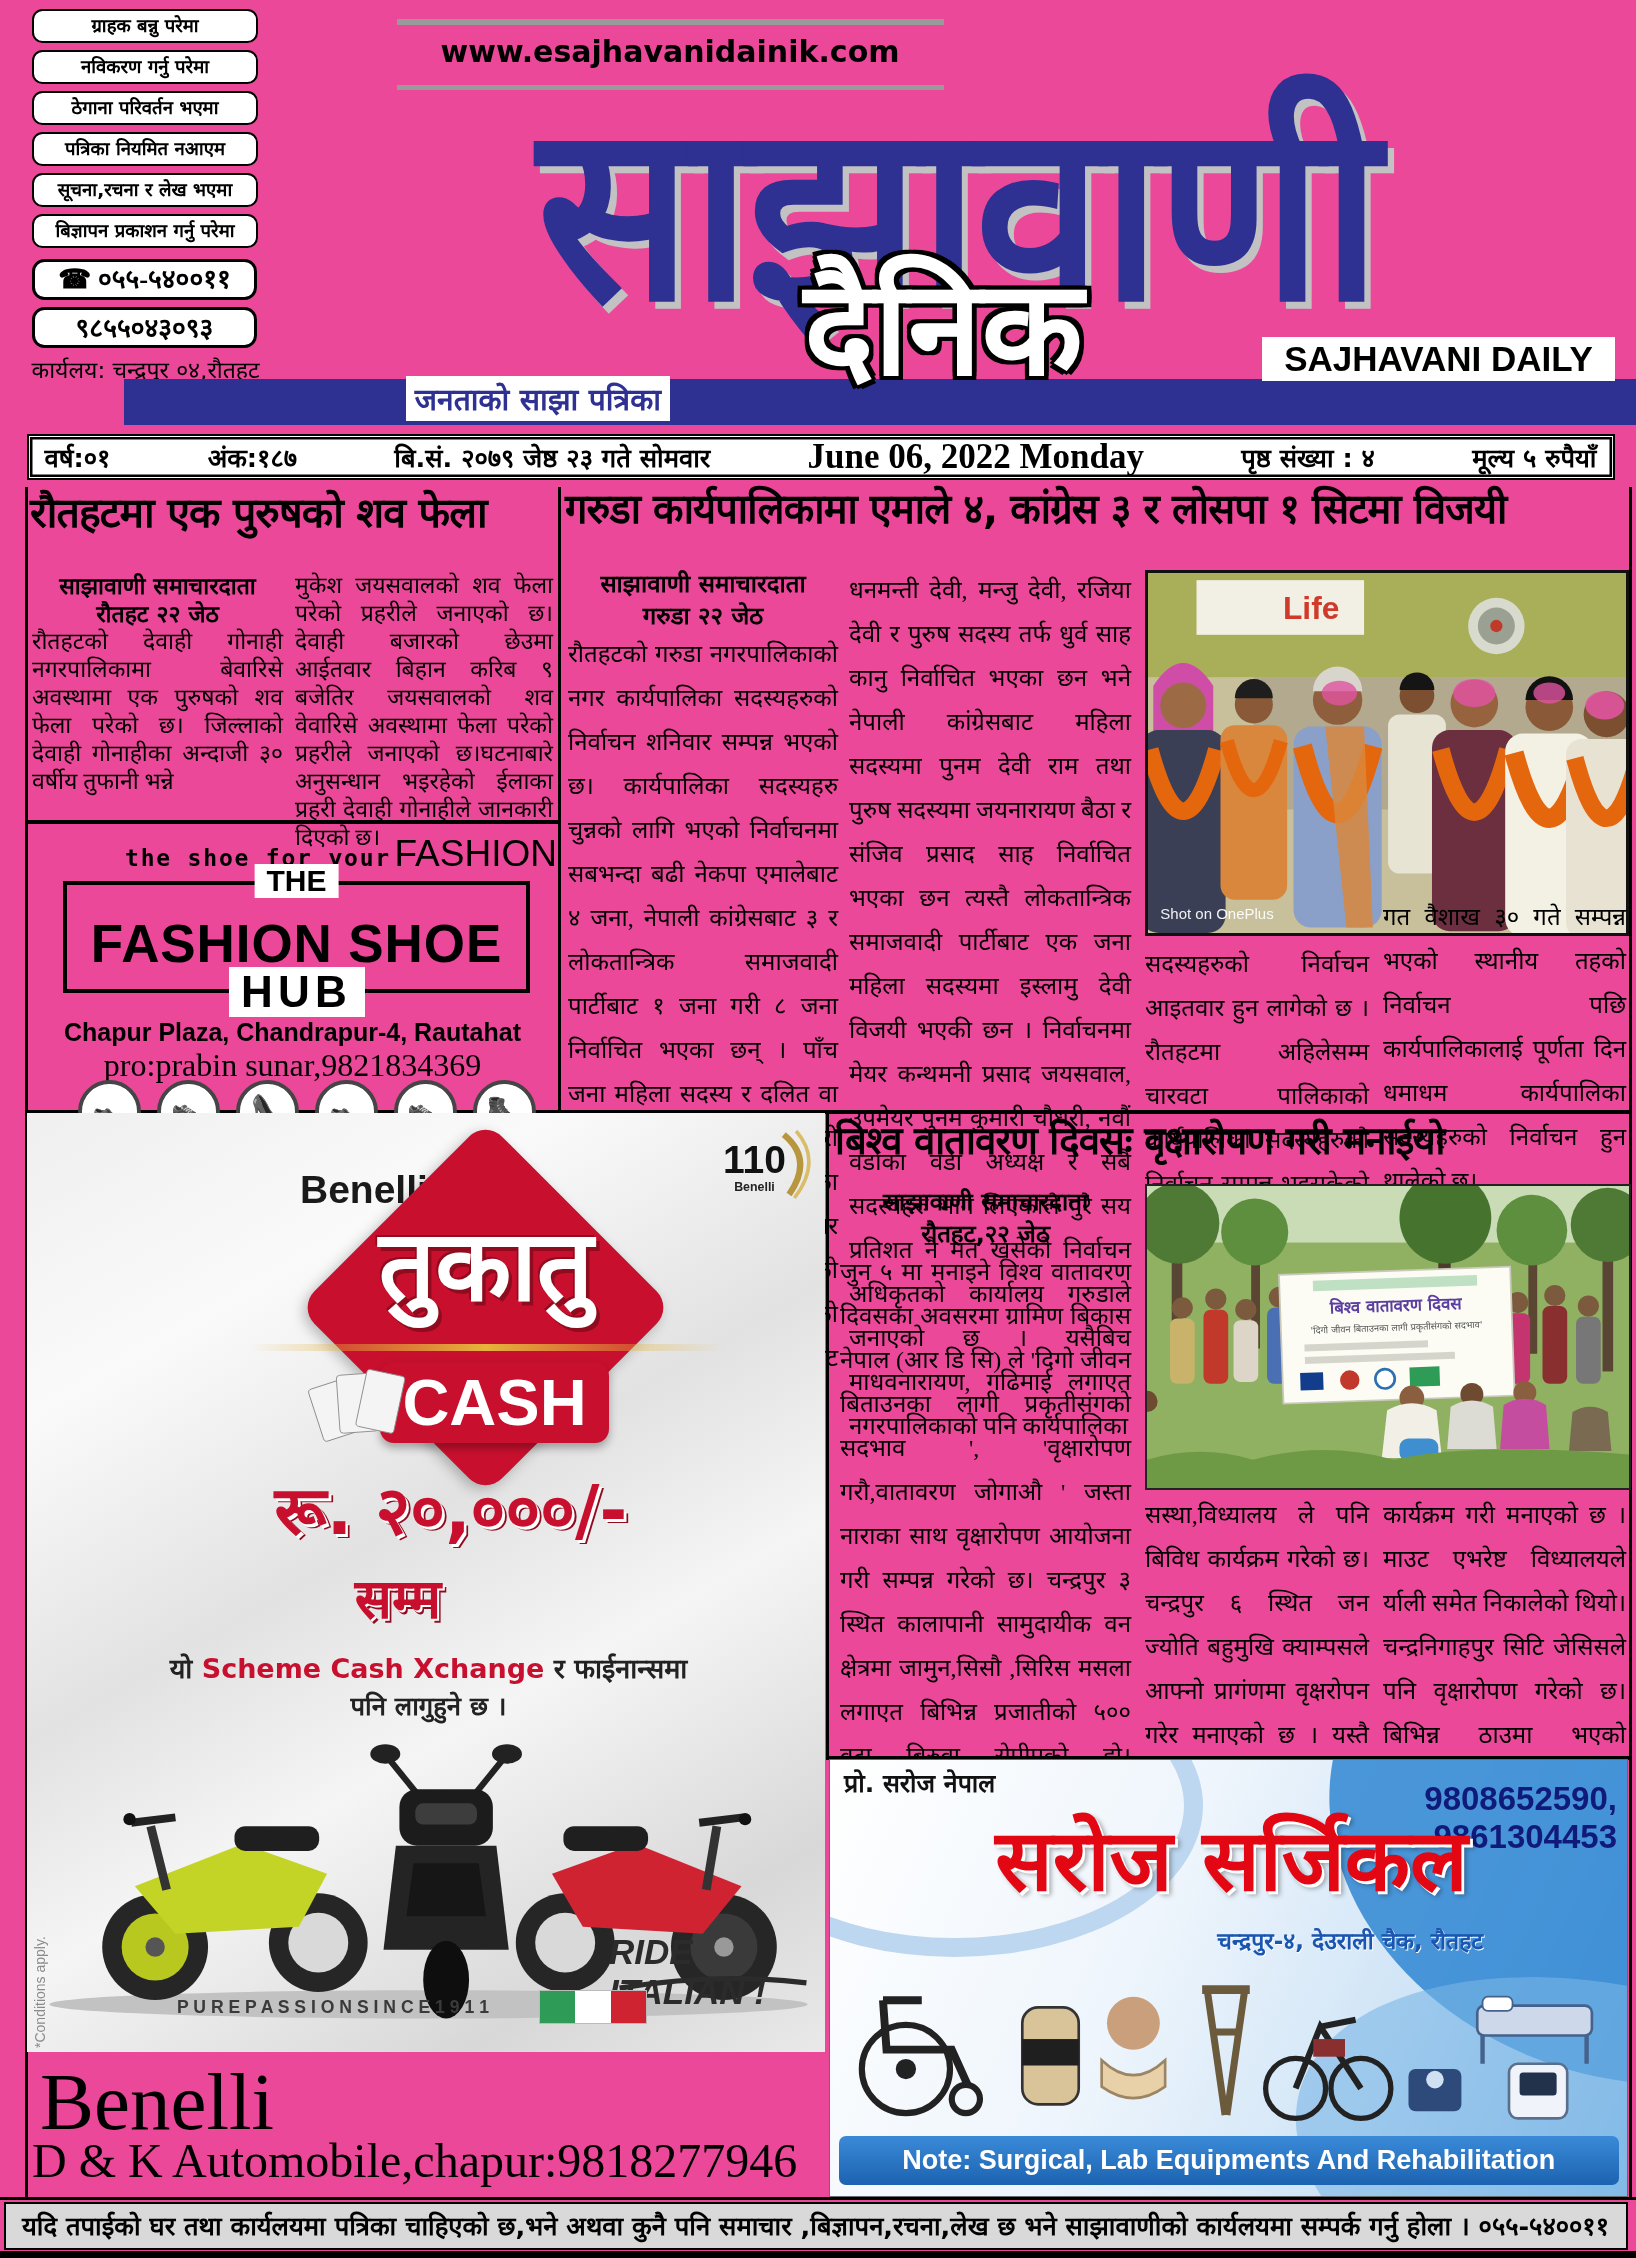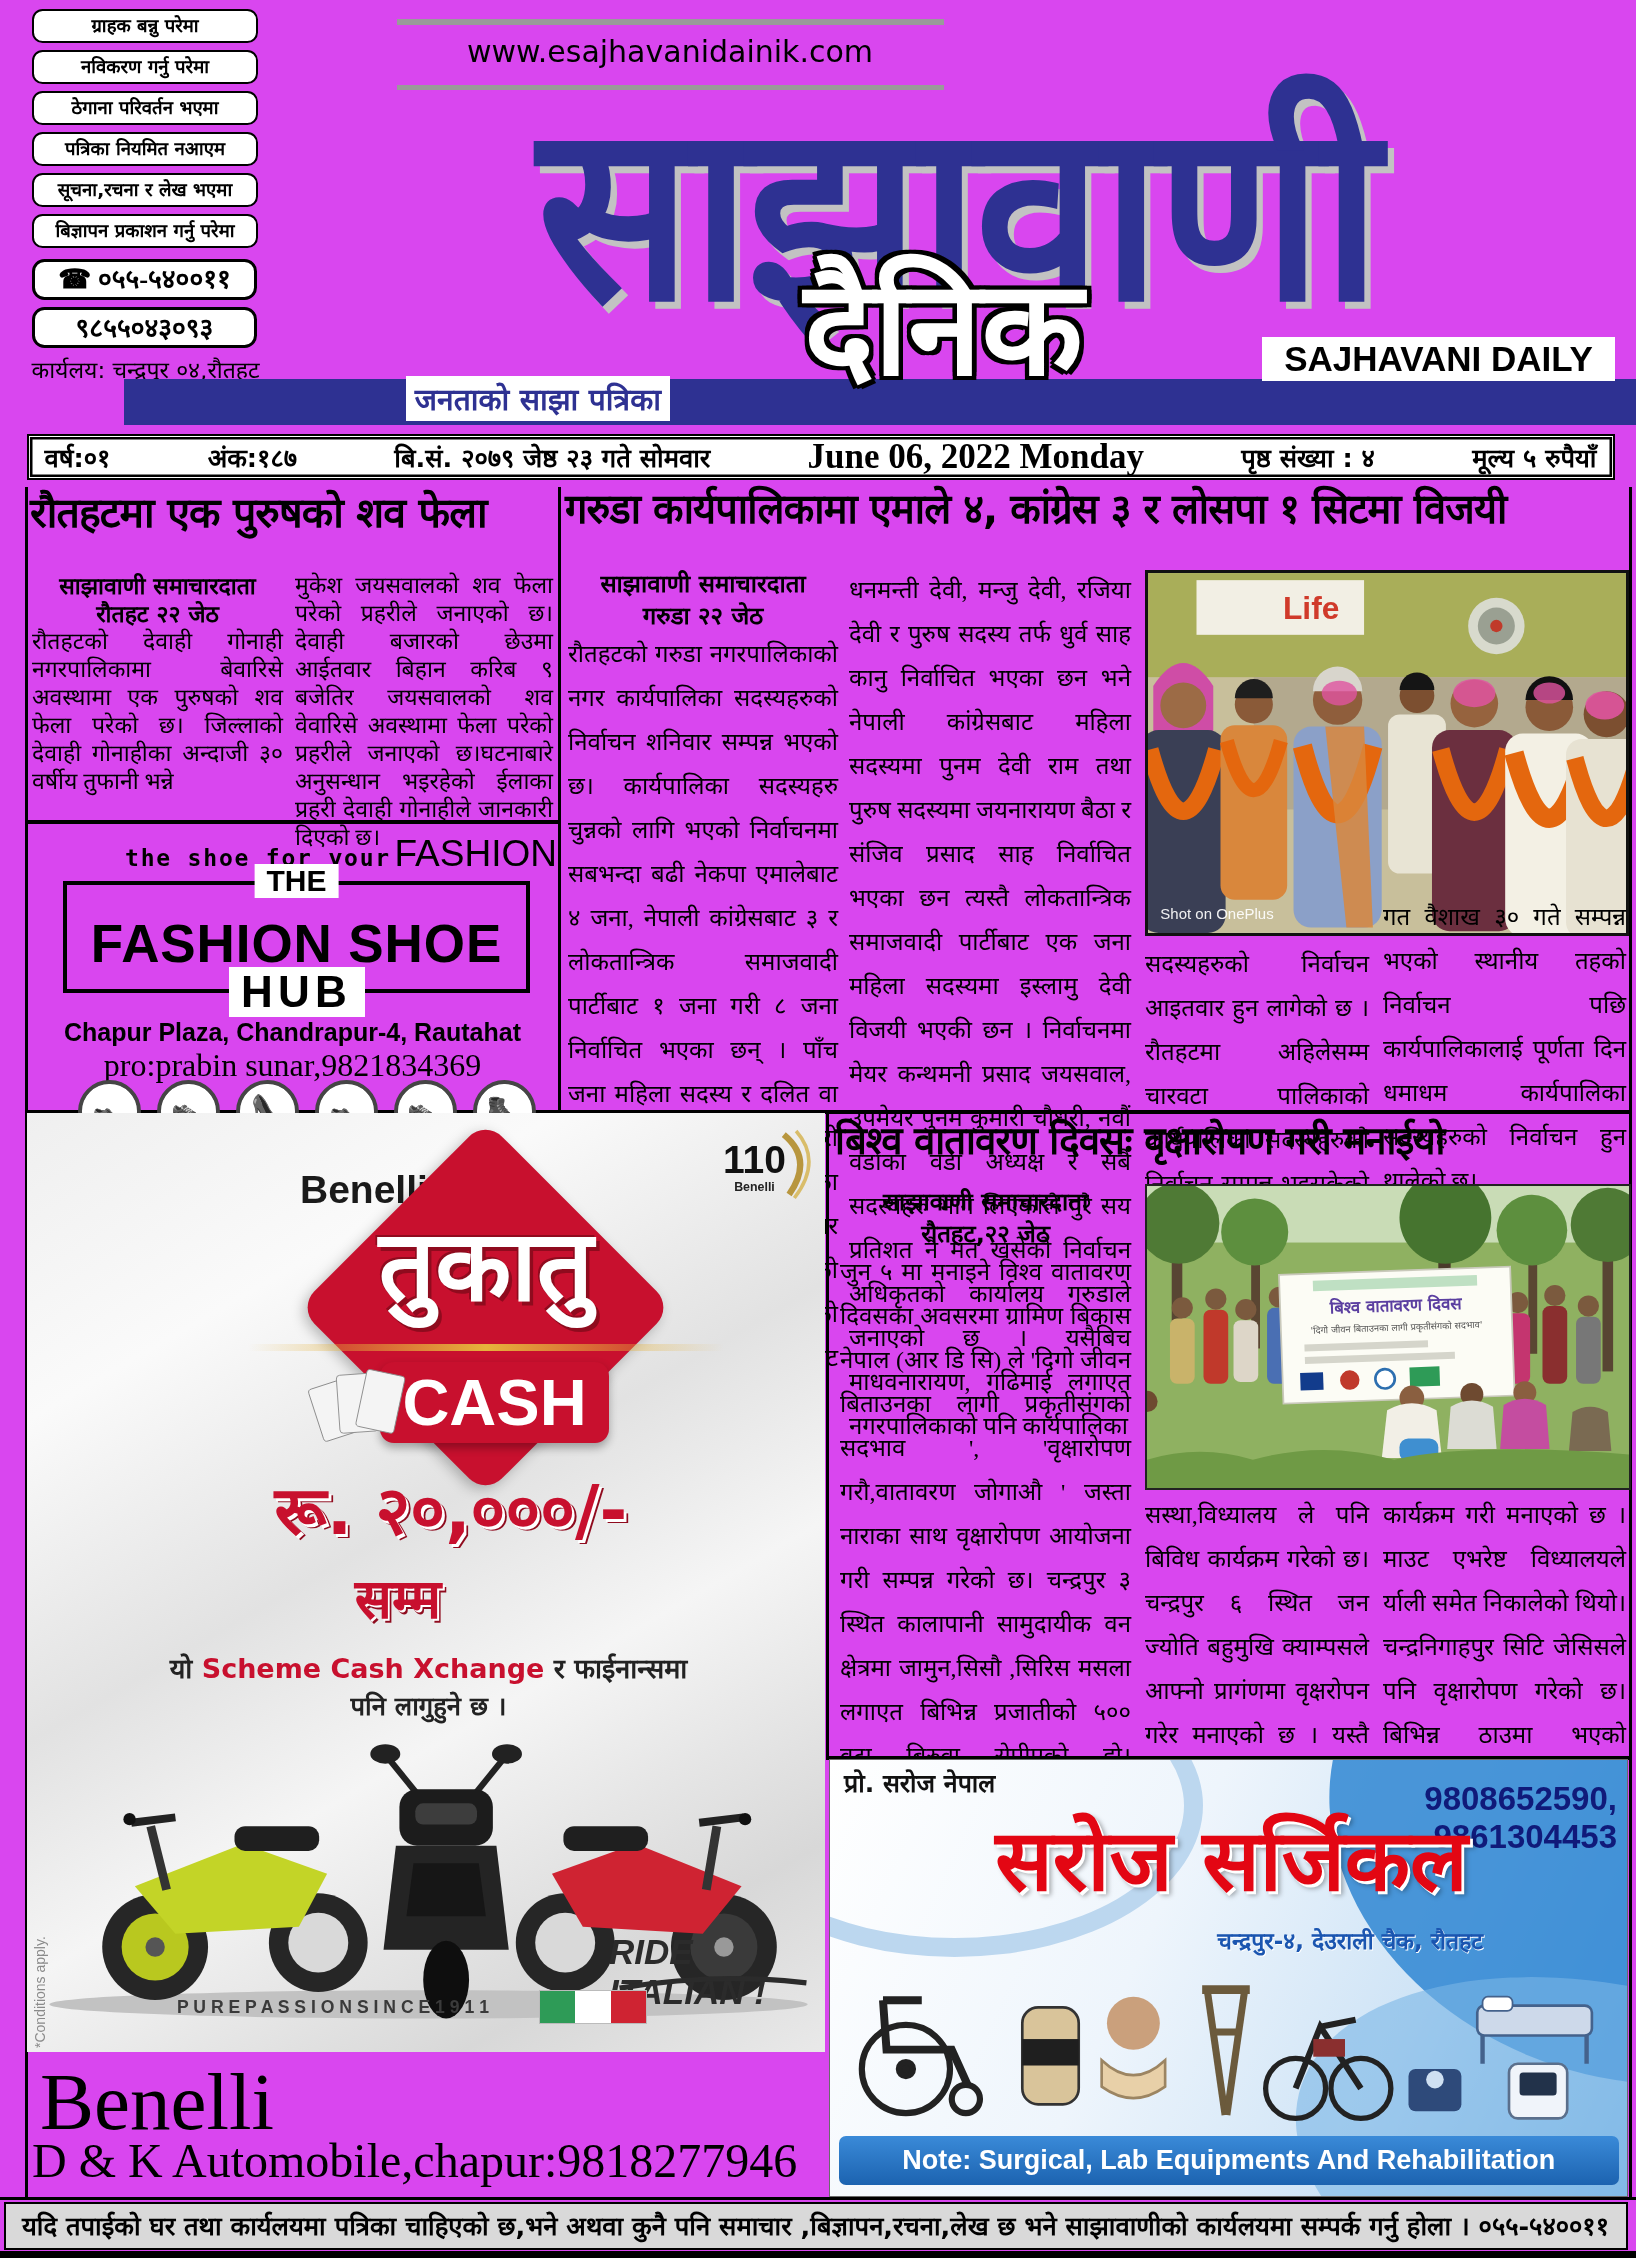--- a/index.html
+++ b/index.html
@@ -1,16 +1,16 @@
 <!DOCTYPE html>
 <html style="font-size:14px"><head>
 <meta charset="utf-8">
 <style>
   html,body{margin:0;padding:0;background:#888;}
-  .sheet{position:relative;width:1637px;height:2258px;background:#d946ef;overflow:hidden;
+  .sheet{position:relative;width:1637px;height:2258px;background:#ec4899;overflow:hidden;
          font-family:"Liberation Serif","DejaVu Serif",serif;color:#000;}
   .abs{position:absolute;}
   .dev{font-family:"DejaVu Sans","Liberation Sans",sans-serif;}
   .notice{border:2.6px solid #000;border-radius:10.6px;text-align:center;
           font-weight:bold;font-size:18.5px;line-height:30px;background:#fff;}
   .phonebox{border:3.5px solid #000;border-radius:12.4px;text-align:center;
             font-weight:bold;font-size:26.5px;line-height:35px;background:#fff;}
   .rule{background:#9a9a9a;}
   .mast{color:#2e3192;font-weight:bold;letter-spacing:-3.5px;
         text-shadow:6.2px 6.2px 0 #c2c2c2;white-space:nowrap;}
@@ -60,21 +60,21 @@
   <div class="abs phonebox dev" style="left:32px;top:259px;width:219px;font-family:Liberation Serif, serif;">
     <span>☎</span>
     <span>०५५-५४००११</span>
   </div>
   <div class="abs phonebox dev" style="left:32px;top:307px;width:219px;">
     <span>९८५५०४३०९३</span>
   </div>
   <div class="abs dev" style="left:17.6px;top:353px;width:256px;text-align:center;font-size:23px;">कार्यलय: चन्द्रपुर ०४,रौतहट</div>
 
   <div class="abs rule" style="left:397px;top:19.4px;width:547px;height:5.3px;"></div>
-  <div class="abs dev" style="left:335px;top:34px;width:670px;text-align:center;font-size:30px;font-weight:normal;">www.esajhavanidainik.com</div>
+  <div class="abs dev" style="left:335px;top:34px;width:670px;text-align:center;font-size:30px;font-weight:bold;">www.esajhavanidainik.com</div>
   <div class="abs rule" style="left:397px;top:85px;width:547px;height:5.3px;"></div>
 
   <div class="abs mast dev" style="left:287px;top:78px;width:1341px;font-size:228px;line-height:1.1;text-align:center;transform:scaleY(1.08);transform-origin:top;">साझावाणी</div>
 
   <div class="abs bluebar" style="left:124px;top:379px;width:1513px;height:46px;"></div>
 
   <div class="abs dev" style="left:406px;top:328px;background:#fff;padding:1.8px 8.8px;font-size:30px;font-weight:bold;color:#2e3192;z-index:4;margin-top:48px;">जनताको साझा पत्रिका</div>
 
   <div class="abs dainik dev" style="left:776px;top:249px;width:335px;text-align:center;font-size:132px;z-index:5;line-height:1.2;">दैनिक</div>
 

